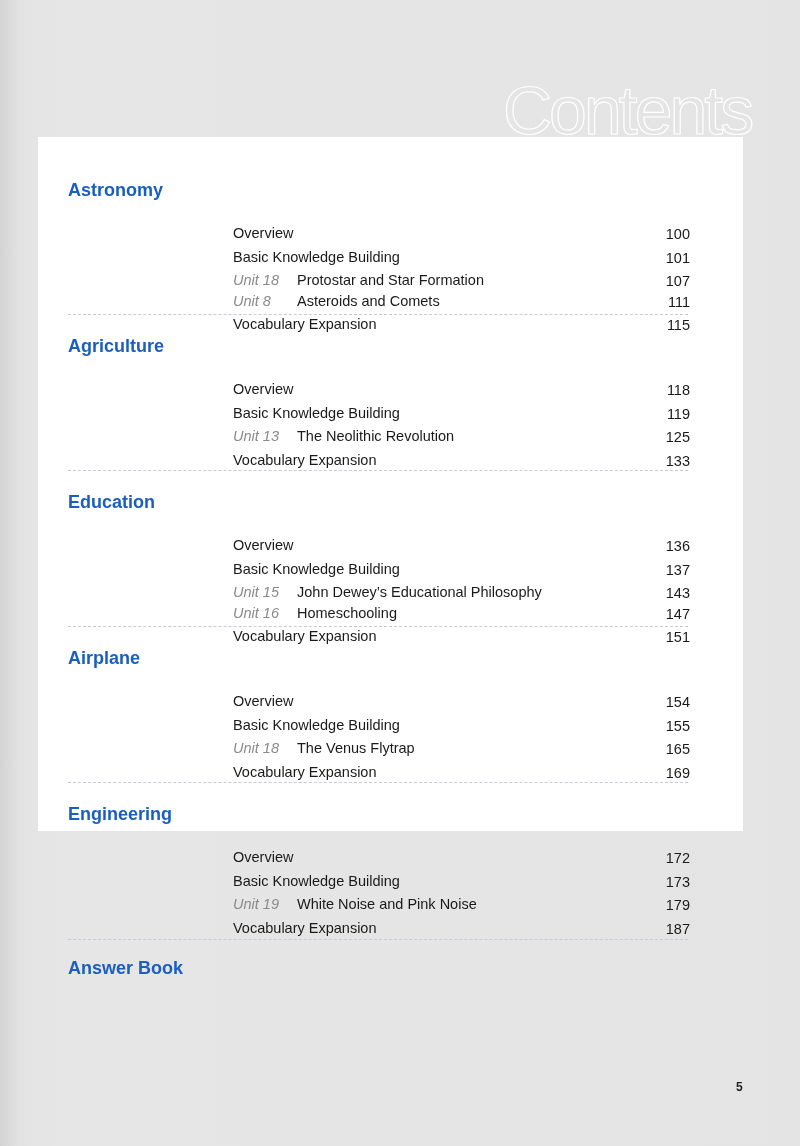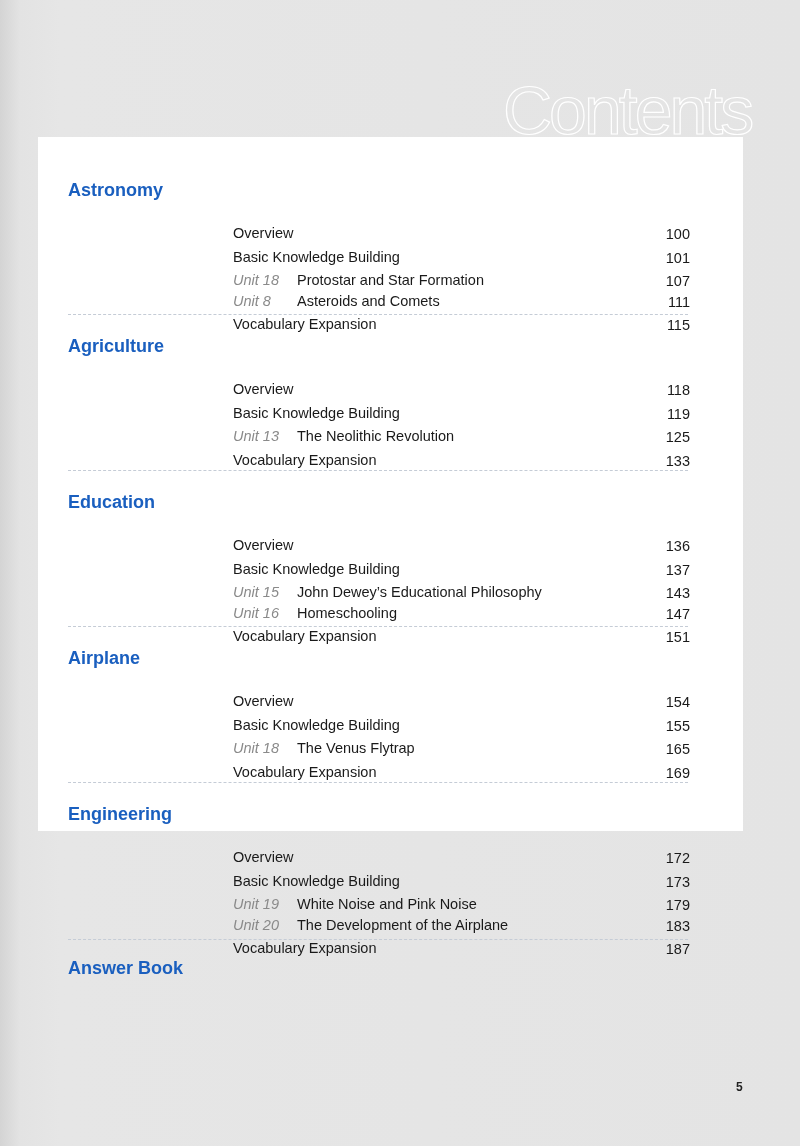--- a/index.html
+++ b/index.html
@@ -163,25 +163,20 @@
         </div>
       <div class="entry">
           <span class="label">Basic Knowledge Building</span>
           <span class="page">173</span>
         </div>
       <div class="entry unit">
           <span class="unit-no">Unit 19</span>
           <span class="unit-title">White Noise and Pink Noise</span>
           <span class="page">179</span>
         </div>
-      <div class="entry unit">
-          <span class="unit-no">Unit 20</span>
-          <span class="unit-title">The Development of the Airplane</span>
-          <span class="page">183</span>
-        </div>
       <div class="entry" style="margin-top:3px;">
           <span class="label">Vocabulary Expansion</span>
           <span class="page">187</span>
         </div>
     </div>
   </div>
   <div class="divider" style="top:802px;"></div>
 
   <div class="section" style="top:820px;">
     <div class="section-title">Answer Book</div>

